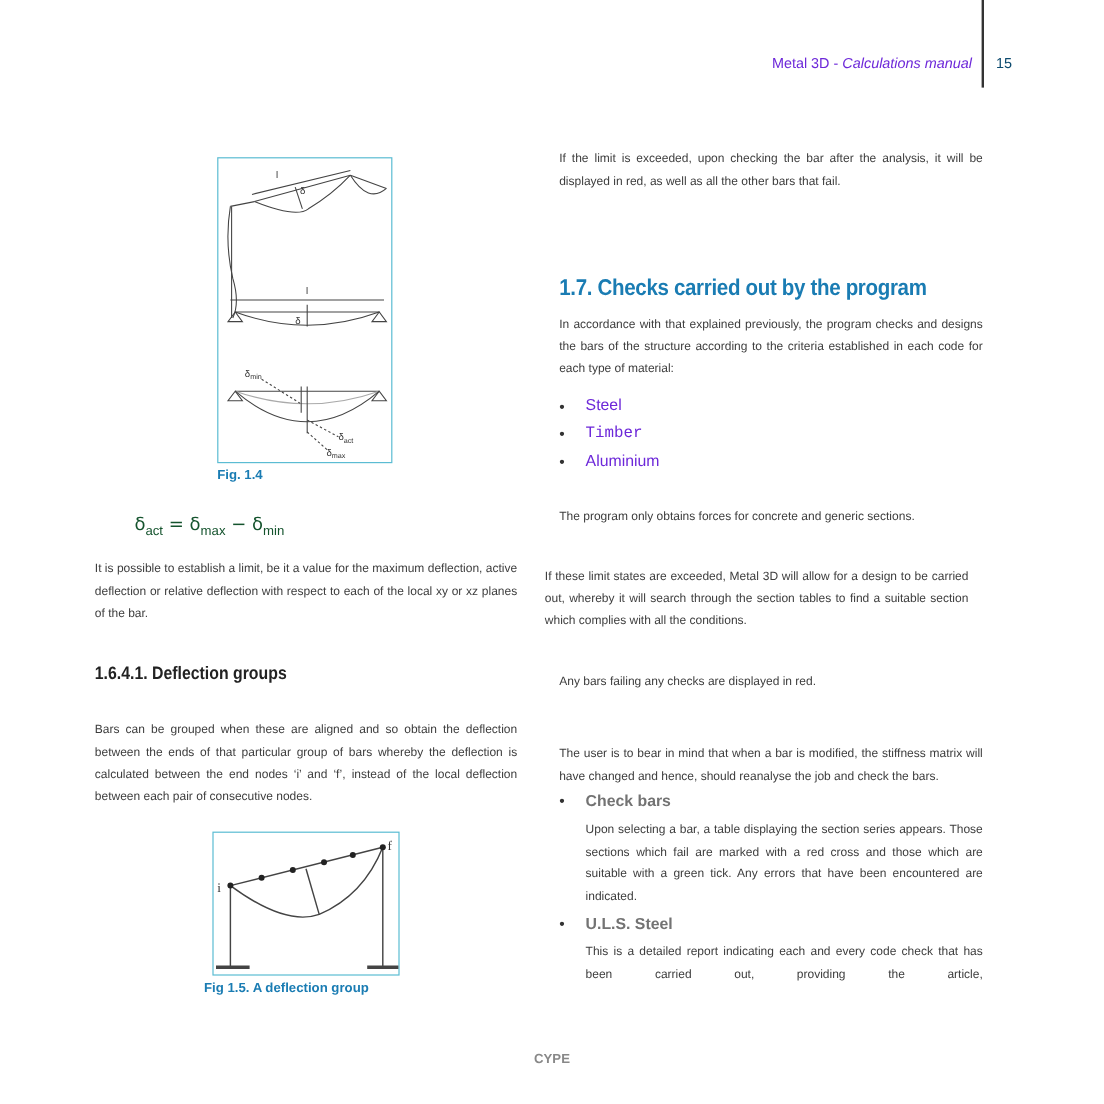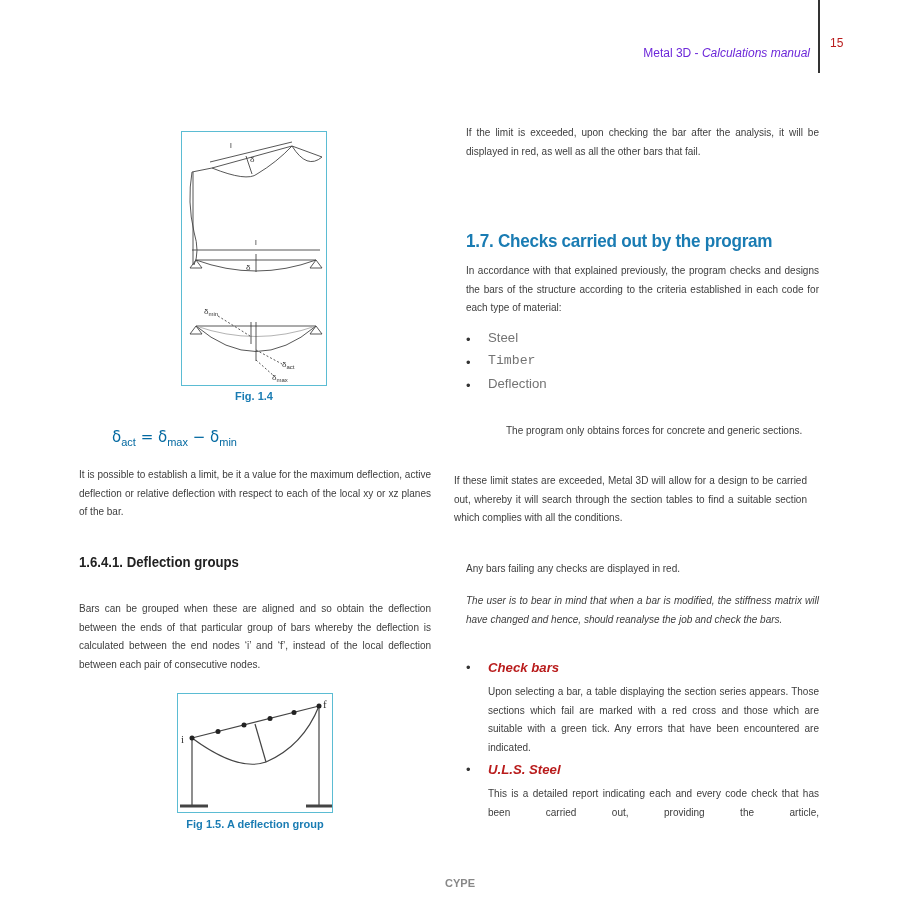--- a/index.html
+++ b/index.html
@@ -2,31 +2,31 @@
 <html><head>
 <meta charset="utf-8">
 <style>
   html, body { margin:0; padding:0; background:#ffffff; }
   body { width:920px; height:920px; position:relative; overflow:hidden;
          font-family:"Liberation Sans", sans-serif; color:#3a3a3a; }
   .abs { position:absolute; }
   .hdr-text { right:110px; top:46px; font-size:12px; color:#6d28d9; white-space:nowrap; }
   .hdr-text i { font-style:italic; }
   .hdr-line { left:818px; top:0; width:2px; height:73px; background:#333; }
-  .hdr-page { left:830px; top:36px; font-size:12px; color:#b91c1c; }
+  .hdr-page { left:830px; top:46px; font-size:12px; color:#0c4a6e; }
   .body-text { font-size:10px; line-height:18.6px; color:#3d3d3d; text-align:justify; }
   .h2 { font-family:"Liberation Sans", sans-serif; font-weight:bold; font-size:19px;
         color:#1a7cb3; letter-spacing:-0.3px; transform:scaleX(0.9); transform-origin:left; white-space:nowrap; }
   .h4 { font-weight:bold; font-size:15px; color:#222; transform:scaleX(0.88); transform-origin:left; white-space:nowrap; }
   .fig-box { border:1.2px solid #5bbcd3; background:#fff; }
-  .caption { font-size:11px; font-weight:bold; color:#1a7cb3; text-align:center; }
+  .caption { font-size:11px; font-weight:bold; color:#1a7cb3; text-align:left; }
   .bullet-dot { font-size:13px; color:#333; }
-  .bullet-label { font-size:13.2px; color:#737373; }
-  .bold-label { font-weight:bold; color:#b91c1c;font-style:italic; }
-  .formula { font-size:15px; color:#0369a1; font-family:"DejaVu Sans", sans-serif; }
+  .bullet-label { font-size:13.2px; color:#6d28d9; }
+  .bold-label { font-weight:bold; color:#737373; }
+  .formula { font-size:15px; color:#14532d; font-family:"DejaVu Sans", sans-serif; }
   .formula sub { font-size:11px; font-family:"Liberation Sans", sans-serif; }
   .footer { left:0; width:920px; top:877px; text-align:center; font-size:11px; font-weight:bold; color:#888; }
 </style>
 </head>
 <body>
 
 <div class="abs hdr-text">
   <span>Metal 3D - </span><i>Calculations manual</i>
 </div>
 <div class="abs hdr-line"></div>
@@ -110,27 +110,27 @@
 </div>
 <div class="abs caption" style="left:170px; top:818px; width:170px;">Fig 1.5. A deflection group</div>
 
 <div class="abs body-text" style="left:466px; top:124px; width:353px;">If the limit is exceeded, upon checking the bar after the analysis, it will be displayed in red, as well as all the other bars that fail.</div>
 <div class="abs h2" style="left:466px; top:230px;">1.7. Checks carried out by the program</div>
 <div class="abs body-text" style="left:466px; top:262px; width:353px;">In accordance with that explained previously, the program checks and designs the bars of the structure according to the criteria established in each code for each type of material:</div>
 
 <div class="abs" style="left:466px; top:330px; width:353px;">
   <div style="height:23px;"><span class="bullet-dot">•</span><span class="bullet-label abs" style="left:22px;">Steel</span></div>
   <div style="height:23px; position:relative;"><span class="bullet-dot">•</span><span class="bullet-label abs" style="left:22px;font-family:Liberation Mono, monospace;">Timber</span></div>
-  <div style="height:23px; position:relative;"><span class="bullet-dot">•</span><span class="bullet-label abs" style="left:22px;">Deflection</span></div>
+  <div style="height:23px; position:relative;"><span class="bullet-dot">•</span><span class="bullet-label abs" style="left:22px;">Aluminium</span></div>
 </div>
 
-<div class="abs body-text" style="left:466px; top:422px; width:353px;margin-left:40px;">The program only obtains forces for concrete and generic sections.</div>
+<div class="abs body-text" style="left:466px; top:422px; width:353px;">The program only obtains forces for concrete and generic sections.</div>
 <div class="abs body-text" style="left:454px; top:472px; width:353px;">If these limit states are exceeded, Metal 3D will allow for a design to be carried out, whereby it will search through the section tables to find a suitable section which complies with all the conditions.</div>
 <div class="abs body-text" style="left:466px; top:560px; width:353px;">Any bars failing any checks are displayed in red.</div>
-<div class="abs body-text" style="left:466px; top:592px; width:353px;font-style:italic;">The user is to bear in mind that when a bar is modified, the stiffness matrix will have changed and hence, should reanalyse the job and check the bars.</div>
+<div class="abs body-text" style="left:466px; top:620px; width:353px;">The user is to bear in mind that when a bar is modified, the stiffness matrix will have changed and hence, should reanalyse the job and check the bars.</div>
 
 <div class="abs" style="left:466px; top:660px; width:353px;">
   <span class="bullet-dot abs" style="left:0; top:0;">•</span>
   <span class="bullet-label bold-label abs" style="left:22px; top:0;">Check bars</span>
   <div class="body-text abs" style="left:22px; top:23px; width:331px;">Upon selecting a bar, a table displaying the section series appears. Those sections which fail are marked with a red cross and those which are suitable with a green tick. Any errors that have been encountered are indicated.</div>
 </div>
 <div class="abs" style="left:466px; top:762px; width:353px;">
   <span class="bullet-dot abs" style="left:0; top:0;">•</span>
   <span class="bullet-label bold-label abs" style="left:22px; top:0;">U.L.S. Steel</span>
   <div class="body-text abs" style="left:22px; top:23px; width:331px; text-align-last:justify;">This is a detailed report indicating each and every code check that has been carried out, providing the article,</div>

